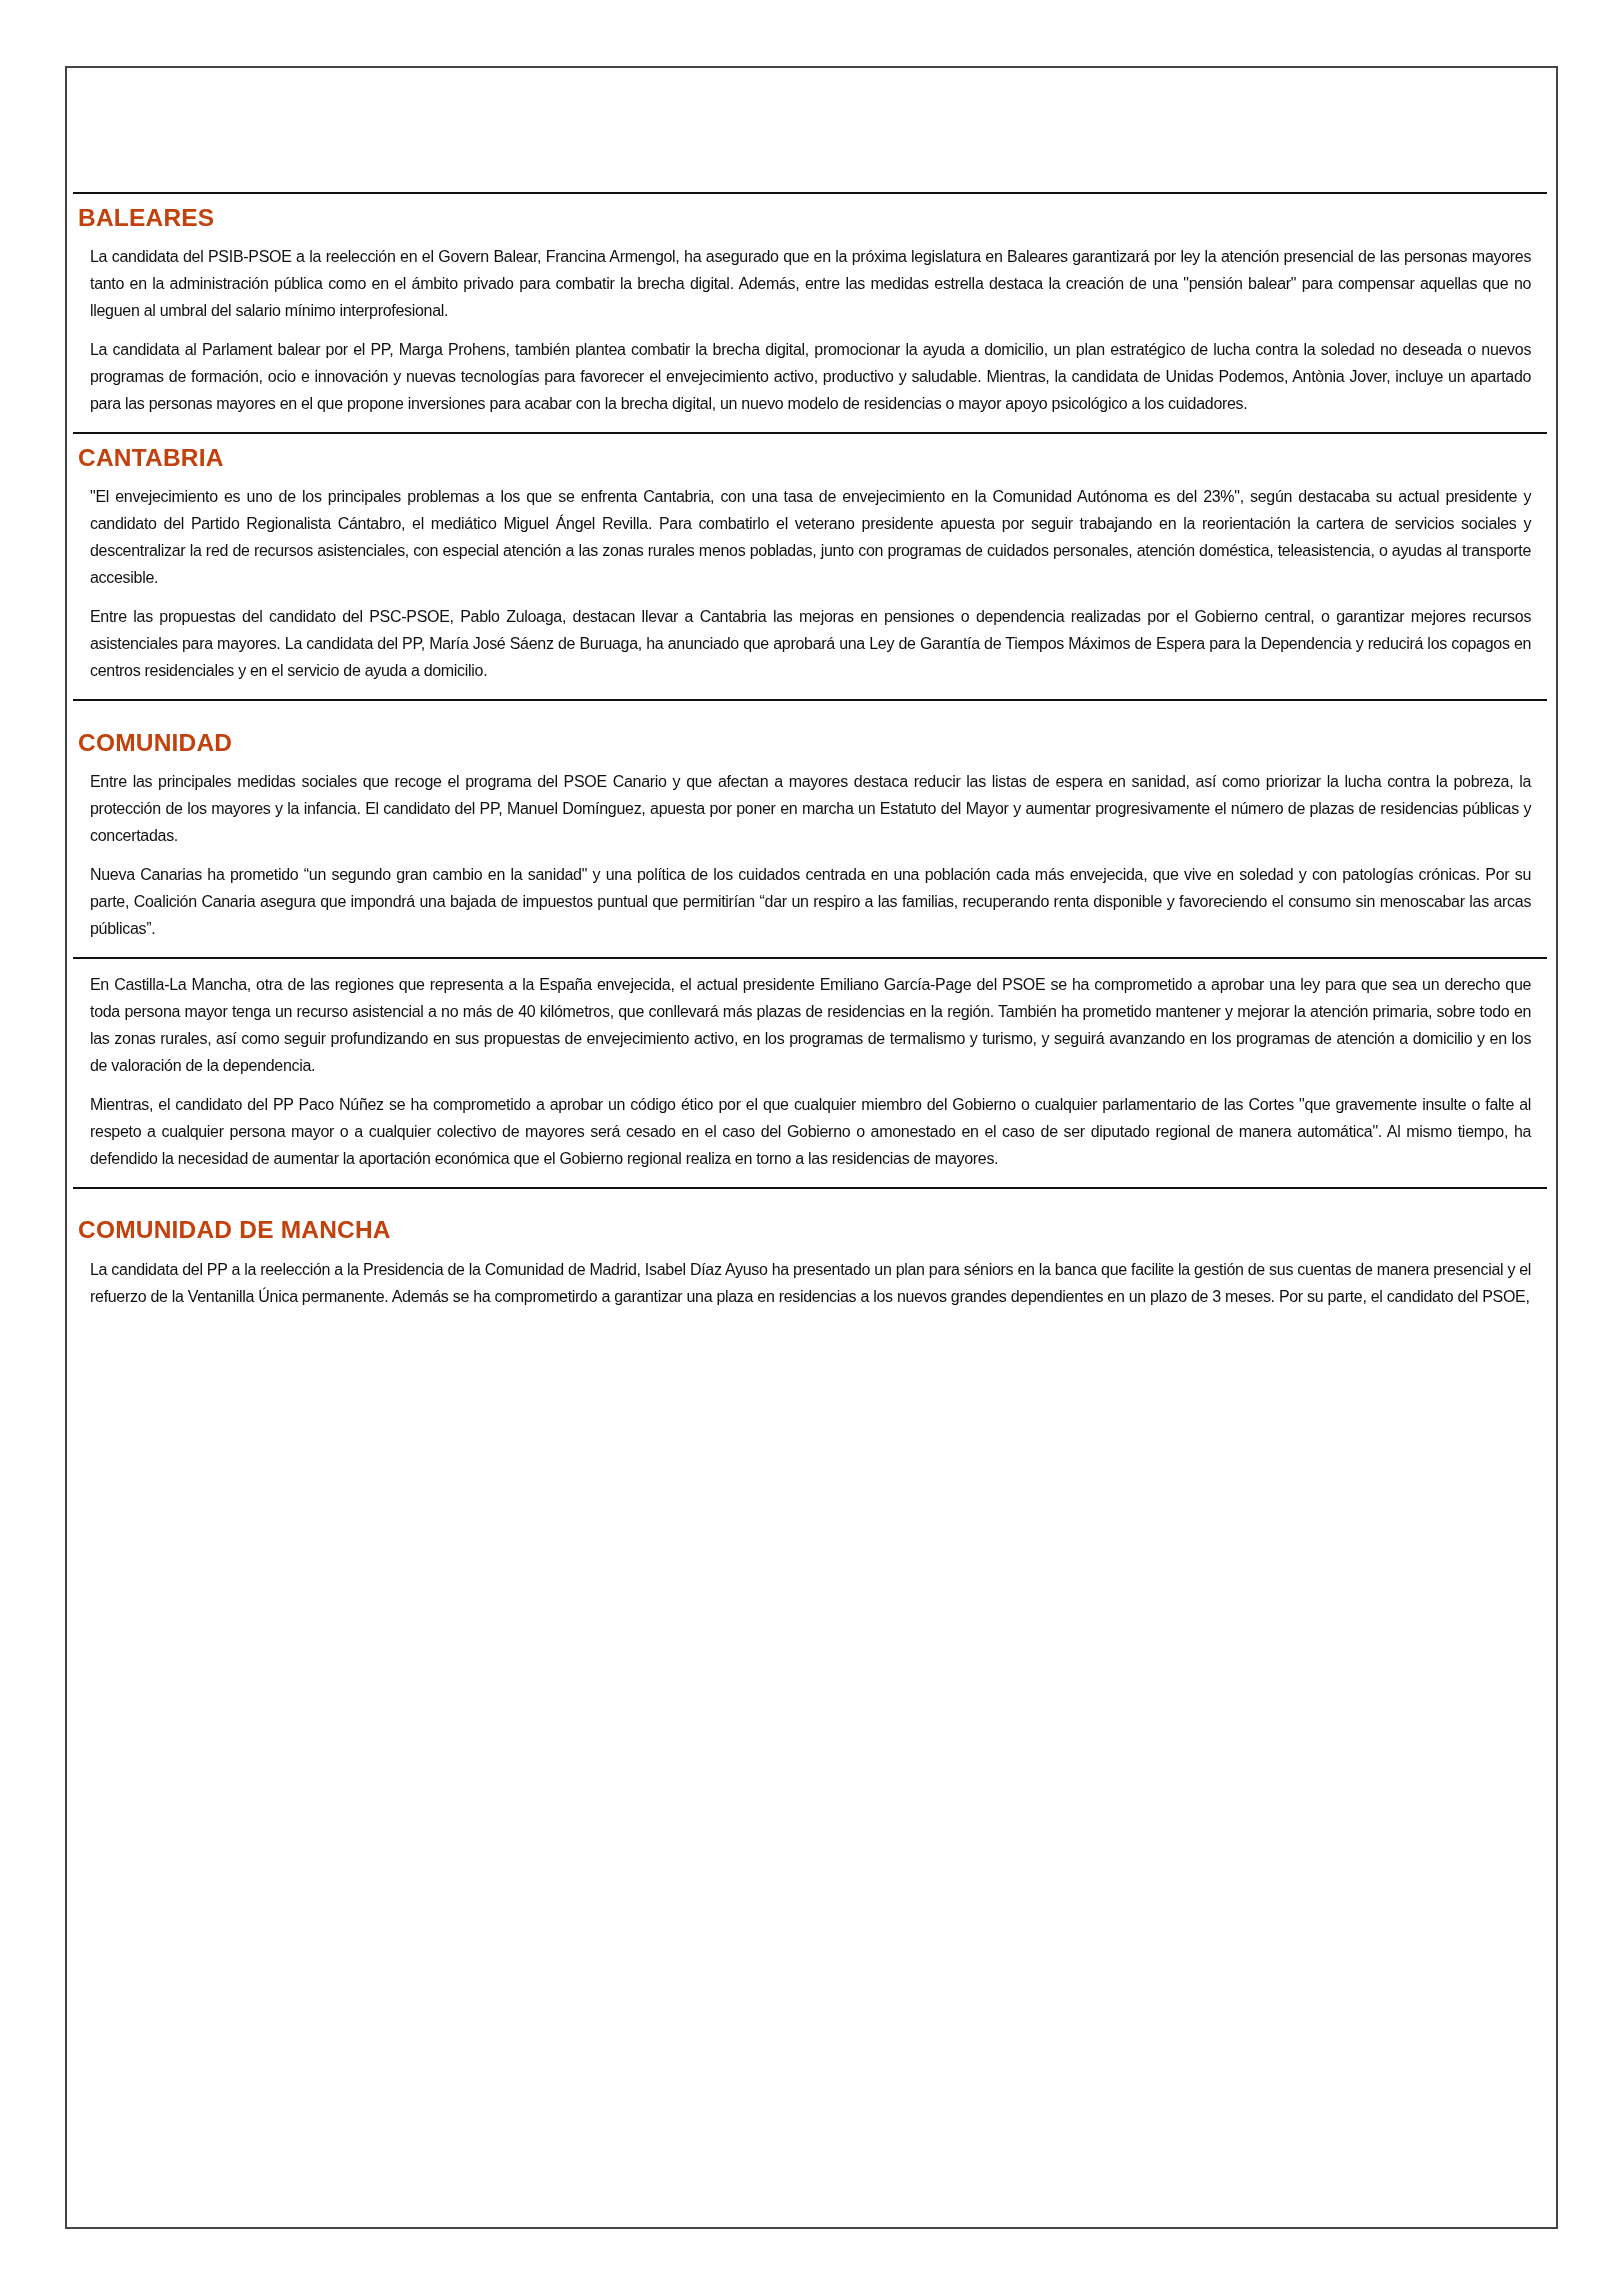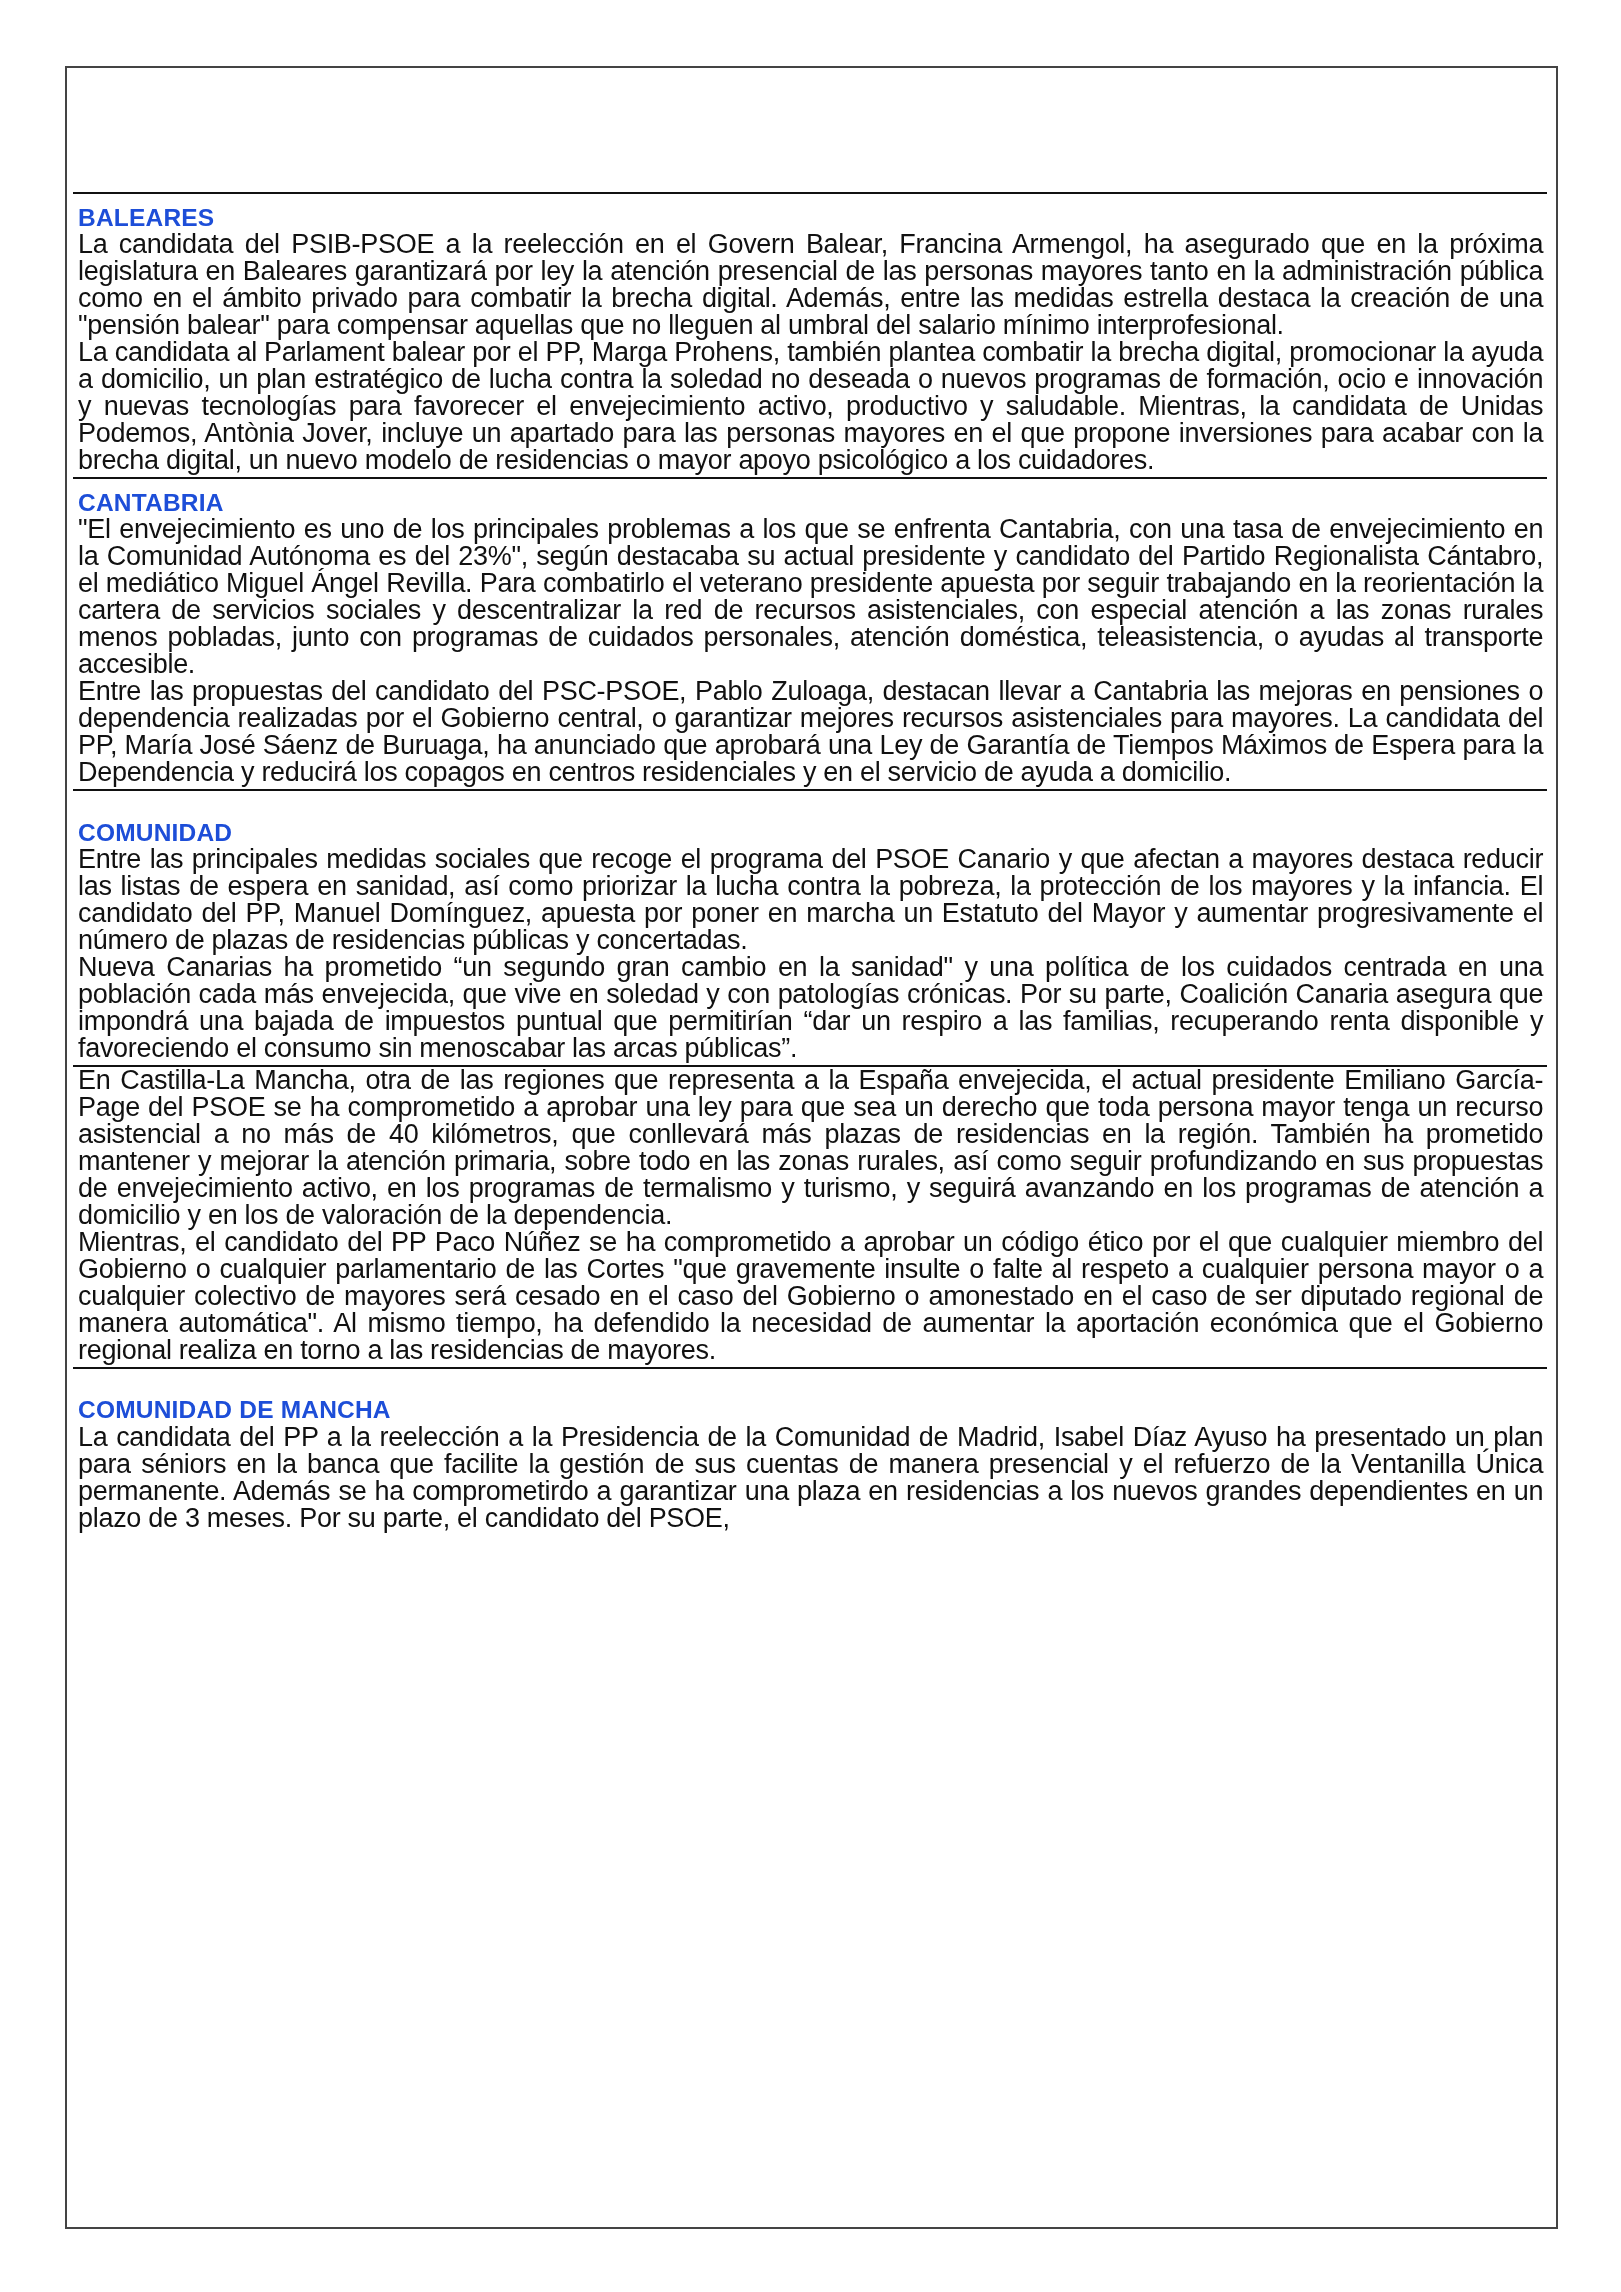--- a/index.html
+++ b/index.html
@@ -30,34 +30,34 @@
     top: 192px;
     width: 1470px;
   }
   .section {
     border-top: 2.9px solid #111111;
     margin-left: -4.9px;
     padding-left: 4.9px;
     width: 1469px;
   }
   .section-heading {
-    color: #1d4ed8;
+    color: #c2410c;
     font-weight: bold;
     font-size: 24.5px;
     line-height: 27.4px;
     margin: 0;
     padding-top: 9.8px;
     letter-spacing: 0.2px;
   }
   .section.extra-gap .section-heading {
     padding-top: 27.4px;
   }
   .para {
-    margin: 0;
-    font-size: 27px;
+    margin: 12px;
+    font-size: 16px;
     line-height: 27px;
     text-align: justify;
     text-align-last: left;
     letter-spacing: -0.3px;
     word-spacing: 0px;
     padding-right: 3.9px;
   }
   .section-body {
     padding-bottom: 2.9px;
   }

